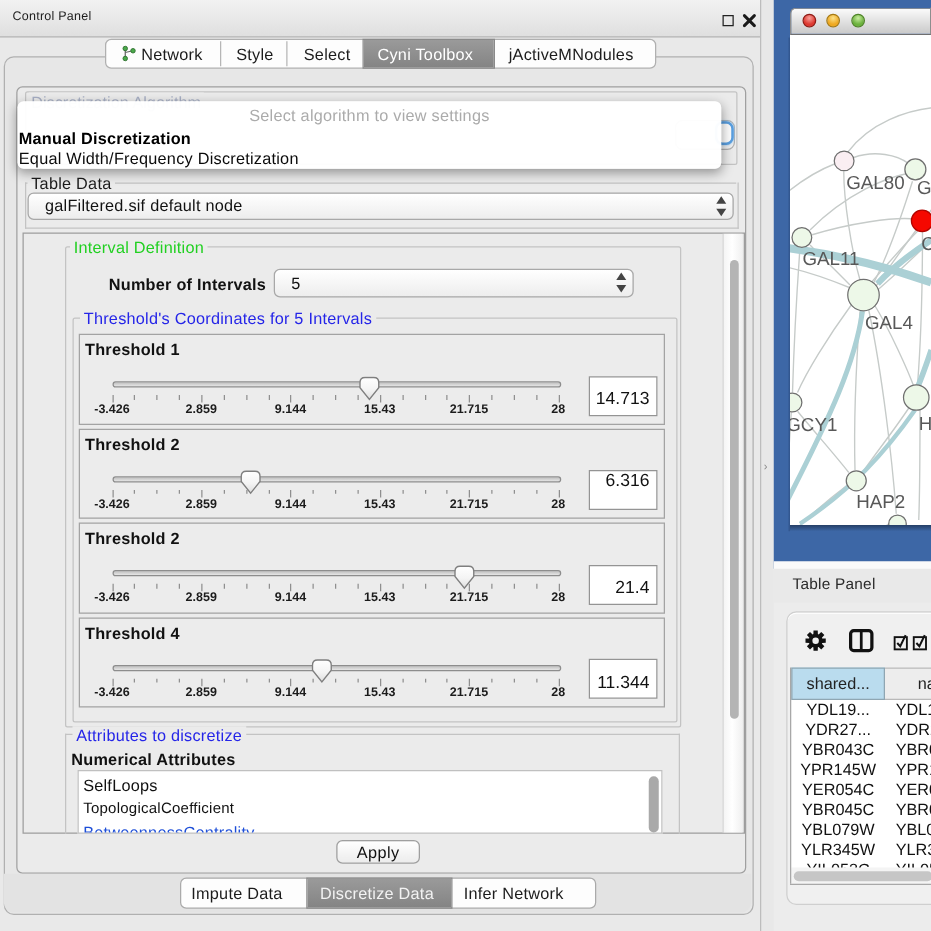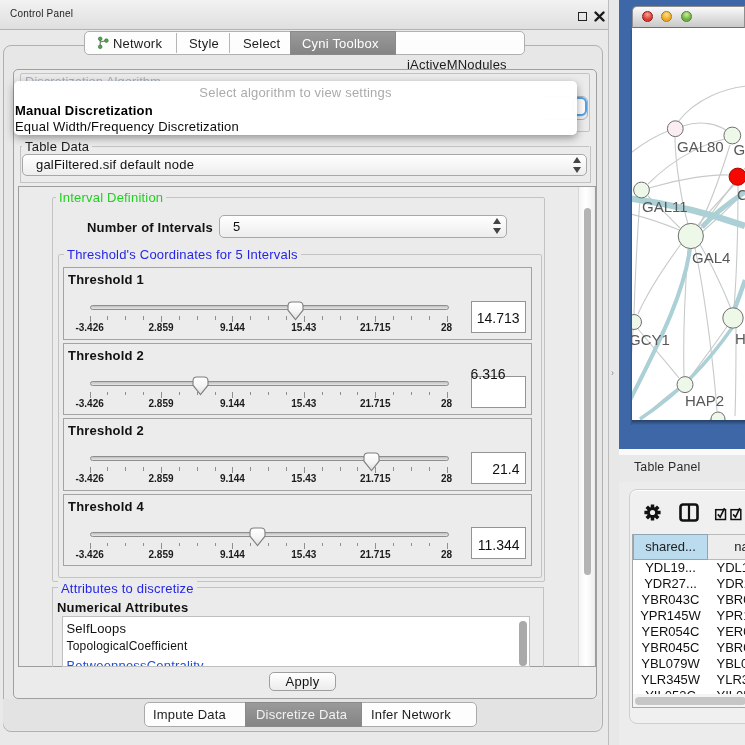--- a/index.html
+++ b/index.html
@@ -23,21 +23,21 @@
 <svg class="abs" style="left:97px;top:35px;" width="13" height="15">
 <path d="M3.2,3.8 V11.8 M3.2,7 L9.2,5.6" stroke="#666" stroke-width="1" fill="none"></path>
 <circle cx="3.2" cy="3.8" r="1.8" fill="#4aa84a" stroke="#2c6e2c" stroke-width="0.7"></circle>
 <circle cx="9.4" cy="5.6" r="1.8" fill="#4aa84a" stroke="#2c6e2c" stroke-width="0.7"></circle>
 <circle cx="3.2" cy="11.8" r="1.8" fill="#4aa84a" stroke="#2c6e2c" stroke-width="0.7"></circle>
 </svg>
 <div class="abs" style="left:113px;top:36px;font-size:13px;color:#1c1c1c;letter-spacing:0.2px;">Network</div>
 <div class="abs" style="left:189px;top:36px;font-size:13px;color:#1c1c1c;letter-spacing:0.2px;">Style</div>
 <div class="abs" style="left:243px;top:36px;font-size:13px;color:#1c1c1c;letter-spacing:0.2px;">Select</div>
 <div class="abs" style="left:302px;top:36px;font-size:13px;color:#fff;letter-spacing:0.2px;">Cyni Toolbox</div>
-<div class="abs" style="left:407px;top:36px;font-size:13px;color:#1c1c1c;letter-spacing:0.2px;margin-top:21px;">jActiveMNodules</div>
+<div class="abs" style="left:407px;top:36px;font-size:13px;color:#1c1c1c;letter-spacing:0.2px;">jActiveMNodules</div>
 <div class="abs" style="left:13px;top:69px;width:584px;height:630px;background:#ebebeb;border:1px solid #a0a0a0;border-radius:5px;box-sizing:border-box;"></div>
 <div class="abs" style="left:20px;top:73px;width:568px;height:57px;border:1px solid #c3c3c3;border-radius:2px;"></div>
 <div class="abs" style="left:23px;top:74px;font-size:13px;color:#a7afc4;background:#ebebeb;padding:0 2px;">Discretization Algorithm</div>
 <div class="abs" style="left:540px;top:96px;width:46px;height:22px;background:linear-gradient(#fff,#eee);border:1px solid #b0b0b0;border-radius:6px;"></div>
 <div class="abs" style="left:572px;top:97px;width:15px;height:19px;background:#fdfdfd;border:2.5px solid #5a9fe0;border-radius:6px;box-shadow:0 0 2px #8cc0ec;box-sizing:border-box;"></div>
 <div class="abs" style="left:20px;top:146px;width:569px;height:36px;border:1px solid #c3c3c3;border-top:none;"></div>
 <div class="abs" style="left:20px;top:146px;width:569px;height:1px;background:#c3c3c3;"></div>
 <div class="abs" style="left:22px;top:139px;font-size:13px;color:#1c1c1c;background:#ebebeb;padding:0 3px;letter-spacing:0.2px;">Table Data</div>
 <div class="abs" style="left:22px;top:154px;width:565px;height:22px;background:linear-gradient(#ffffff,#ededed);border:1px solid #a8a8a8;border-radius:5px;box-sizing:border-box;"></div>
 <div class="abs" style="left:36px;top:157px;font-size:13px;color:#111;letter-spacing:0.2px;">galFiltered.sif default node</div>
@@ -131,21 +131,21 @@
 <defs>
       <linearGradient id="thg342" x1="0" y1="0" x2="0" y2="1">
 <stop offset="0" stop-color="#ffffff"></stop>
         <stop offset="0.55" stop-color="#f4f4f4"></stop>
         <stop offset="1" stop-color="#dedede"></stop>
       </linearGradient>
     </defs>
 <path d="M1,5 Q1,1 5,1 L12,1 Q16,1 16,5 L16,9.2 L8.5,18.6 L1,9.2 Z" fill="url(#thg342)" stroke="#7f7f7f" stroke-width="1.1"></path>
 </svg>
 <div class="abs" style="left:470.5px;top:376.0px;width:55px;height:32px;background:#fff;border:1px solid #949494;box-sizing:border-box;"></div>
-<div class="abs" style="left:470.5px;top:366px;width:49px;font-size:14px;color:#111;">6.316</div>
+<div class="abs" style="left:470.5px;top:376px;width:49px;text-align:right;font-size:14px;color:#111;">6.316</div>
 <div class="abs" style="left:63px;top:418.0px;width:469px;height:72.5px;background:#ececec;border:1px solid #a3a3a3;box-sizing:border-box;"></div>
 <div class="abs b" style="left:68px;top:423.0px;font-size:13px;color:#111;letter-spacing:0.2px;">Threshold 2</div>
 <div class="abs" style="left:89.6px;top:456.0px;width:357.0px;height:3px;background:linear-gradient(#c0c0c0,#e6e6e6);border:1px solid #8d8d8d;border-radius:3px;"></div>
 <div class="abs" style="left:89.6px;top:467.0px;width:1px;height:6px;background:#8f8f8f;"></div>
 <div class="abs" style="left:107.4px;top:467.0px;width:1px;height:3.5px;background:#8f8f8f;"></div>
 <div class="abs" style="left:125.3px;top:467.0px;width:1px;height:3.5px;background:#8f8f8f;"></div>
 <div class="abs" style="left:143.1px;top:467.0px;width:1px;height:3.5px;background:#8f8f8f;"></div>
 <div class="abs" style="left:161.0px;top:467.0px;width:1px;height:6px;background:#8f8f8f;"></div>
 <div class="abs" style="left:178.8px;top:467.0px;width:1px;height:3.5px;background:#8f8f8f;"></div>
 <div class="abs" style="left:196.7px;top:467.0px;width:1px;height:3.5px;background:#8f8f8f;"></div>

